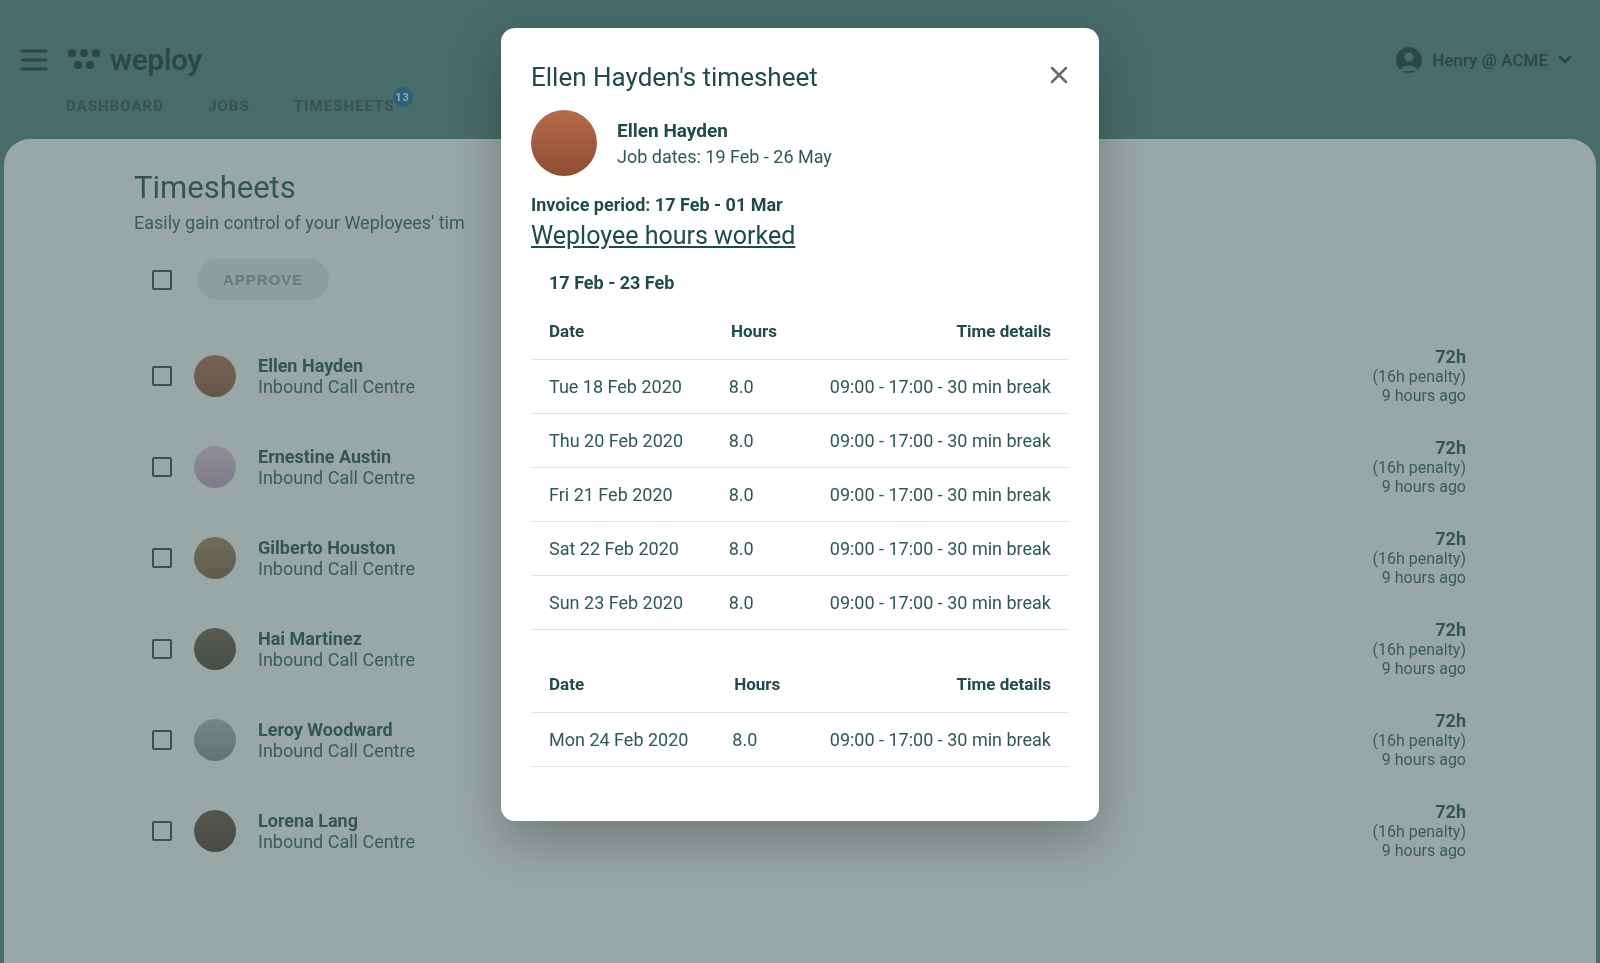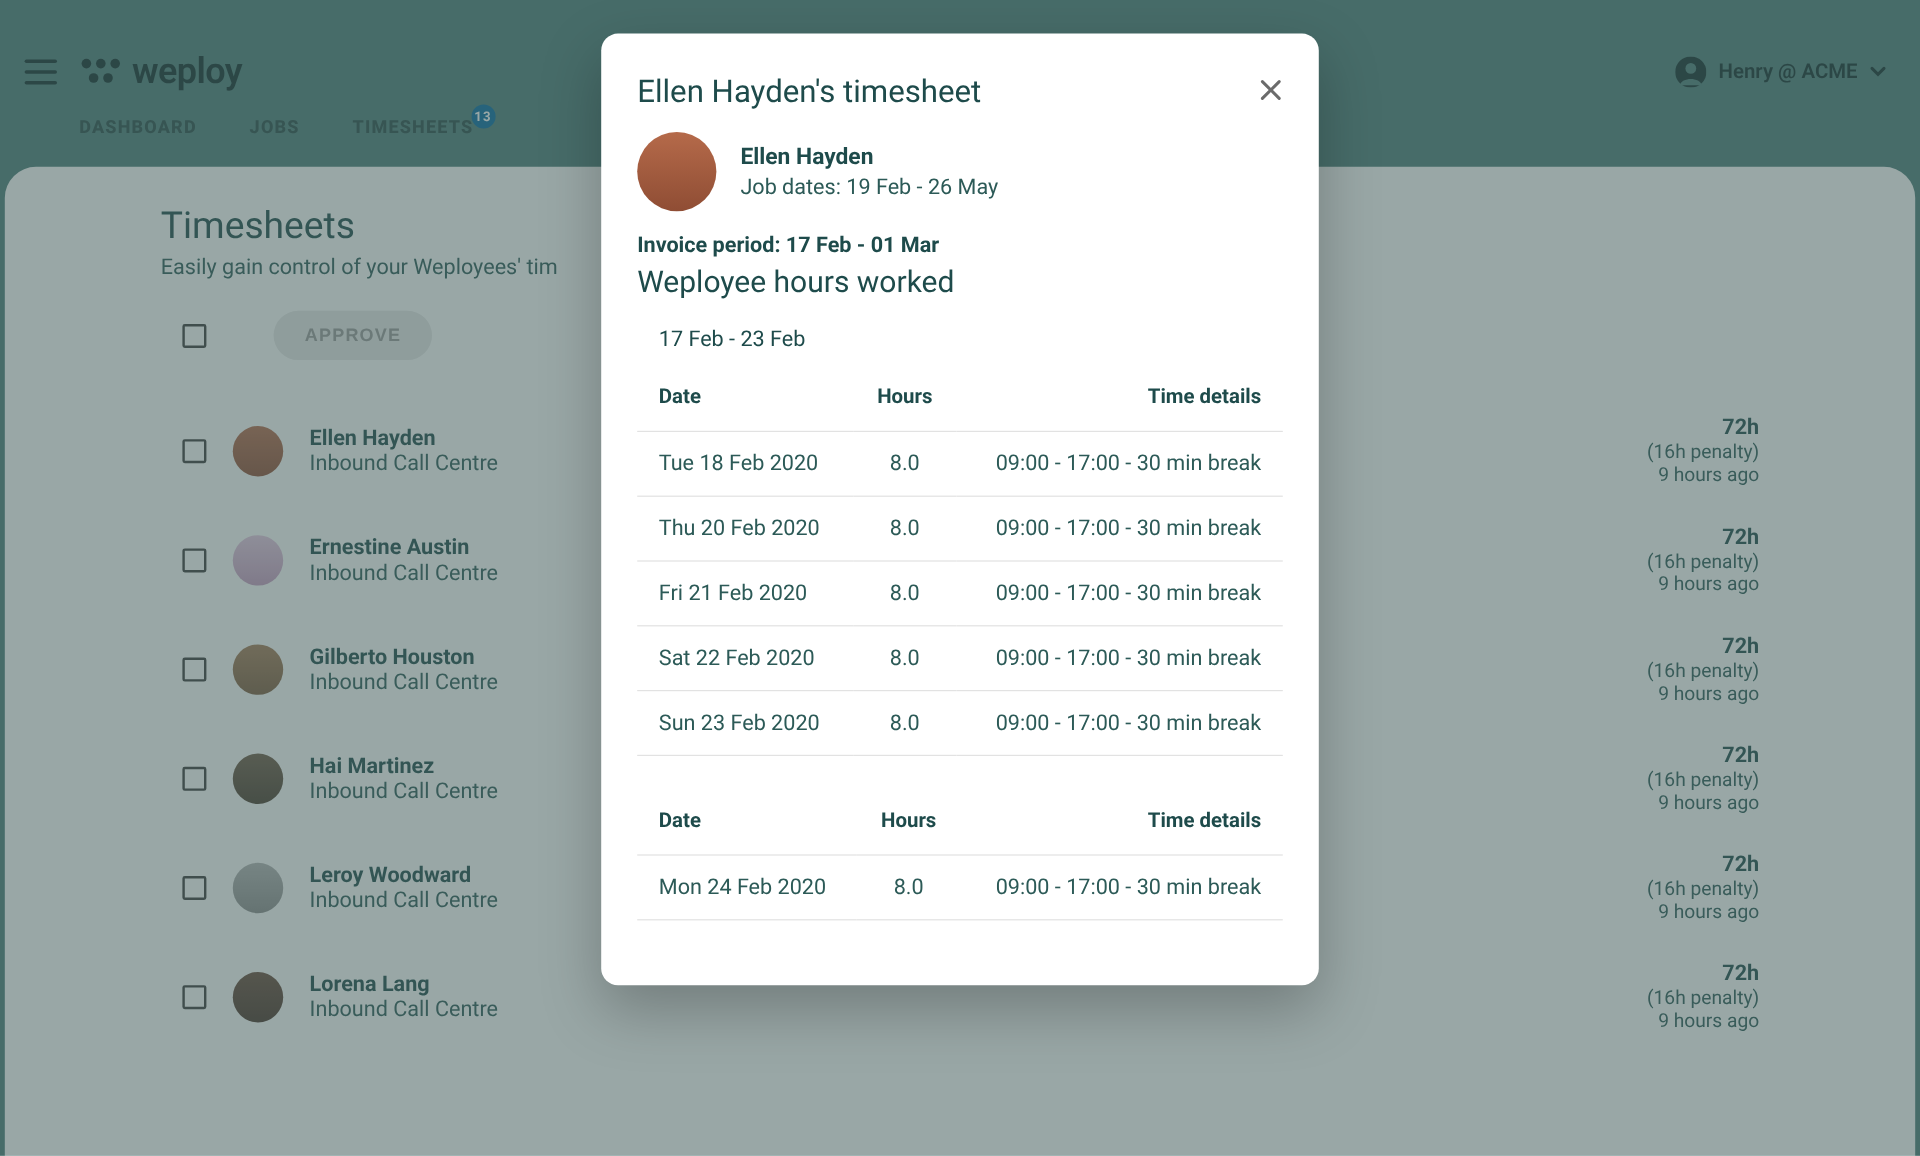--- a/index.html
+++ b/index.html
@@ -87,21 +87,21 @@
   }
   .page-subtitle {
     font-size: 18px;
     color: #2c5a57;
     margin-bottom: 26px;
   }
 
   .approve-row {
     display: flex;
     align-items: center;
-    gap: 56px;
+    gap: 25px;
     margin-bottom: 30px;
     padding-left: 18px;
   }
   .checkbox {
     width: 20px; height: 20px;
     border: 2.5px solid #3a3a3a;
     border-radius: 2px;
   }
   .approve-btn {
     background: #e8e8e8;
@@ -182,24 +182,24 @@
     gap: 20px;
     margin-bottom: 18px;
   }
   .modal-avatar {
     width: 66px; height: 66px; border-radius:50%;
     background: #d7a07d;
   }
   .modal-name { font-size: 19px; font-weight: 700; color: #1e4b4b; margin-bottom: 4px;}
   .modal-jobdates { font-size: 18px; color: #2c5a57; }
   .invoice-period { font-size: 18px; font-weight: 700; color: #1e4b4b; margin-bottom: 6px; }
-  .hours-heading { font-size: 25px; font-weight: 400; color: #1e4b4b; margin-bottom: 22px; }
+  .hours-heading { font-size: 25px; font-weight: 400; color: #1e4b4b; margin-bottom: 22px; text-decoration: underline; }
 
   .week-label {
-    font-size: 18px; font-weight:400; color:#1e4b4b;
+    font-size: 18px; font-weight:700; color:#1e4b4b;
     padding: 0 0 8px 18px;
   }
   table.hours {
     width: 100%;
     border-collapse: collapse;
     margin-bottom: 24px;
   }
   table.hours th {
     text-align: left;
     font-size: 17px;
@@ -209,21 +209,21 @@
     border-bottom: 1px solid #e2e2e2;
   }
   table.hours th:nth-child(2){ text-align:center; }
   table.hours th:nth-child(3){ text-align:right; }
   table.hours td {
     font-size: 18px;
     color: #2c5a57;
     padding: 16px 18px;
     border-bottom: 1px solid #e2e2e2;
   }
-  table.hours td:nth-child(2){ text-align:center; }
+  table.hours td:nth-child(2){ text-align:left; }
   table.hours td:nth-child(3){ text-align:right; }
 
   
   .av-1{ background: linear-gradient(#b56a4a,#8f4d34);}
   .av-2{ background: linear-gradient(#e7c8e1,#c79cc0);}
   .av-3{ background: linear-gradient(#a67b56,#7d5b3e);}
   .av-4{ background: linear-gradient(#6f5a46,#4a3b2d);}
   .av-5{ background: linear-gradient(#b3b3b3,#8c8c8c);}
   .av-6{ background: linear-gradient(#6a4b3b,#4a342a);}
   .modal-avatar{ background: linear-gradient(#b56a4a,#8f4d34);}

